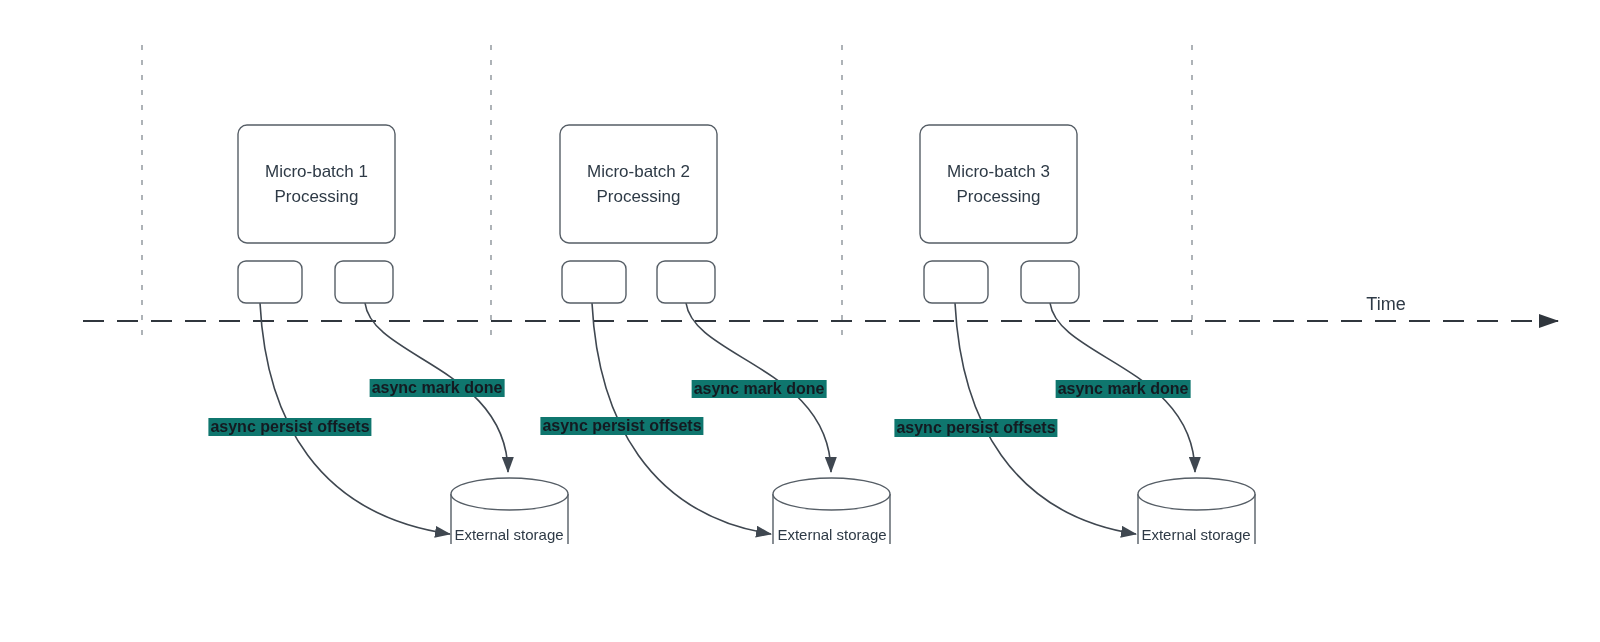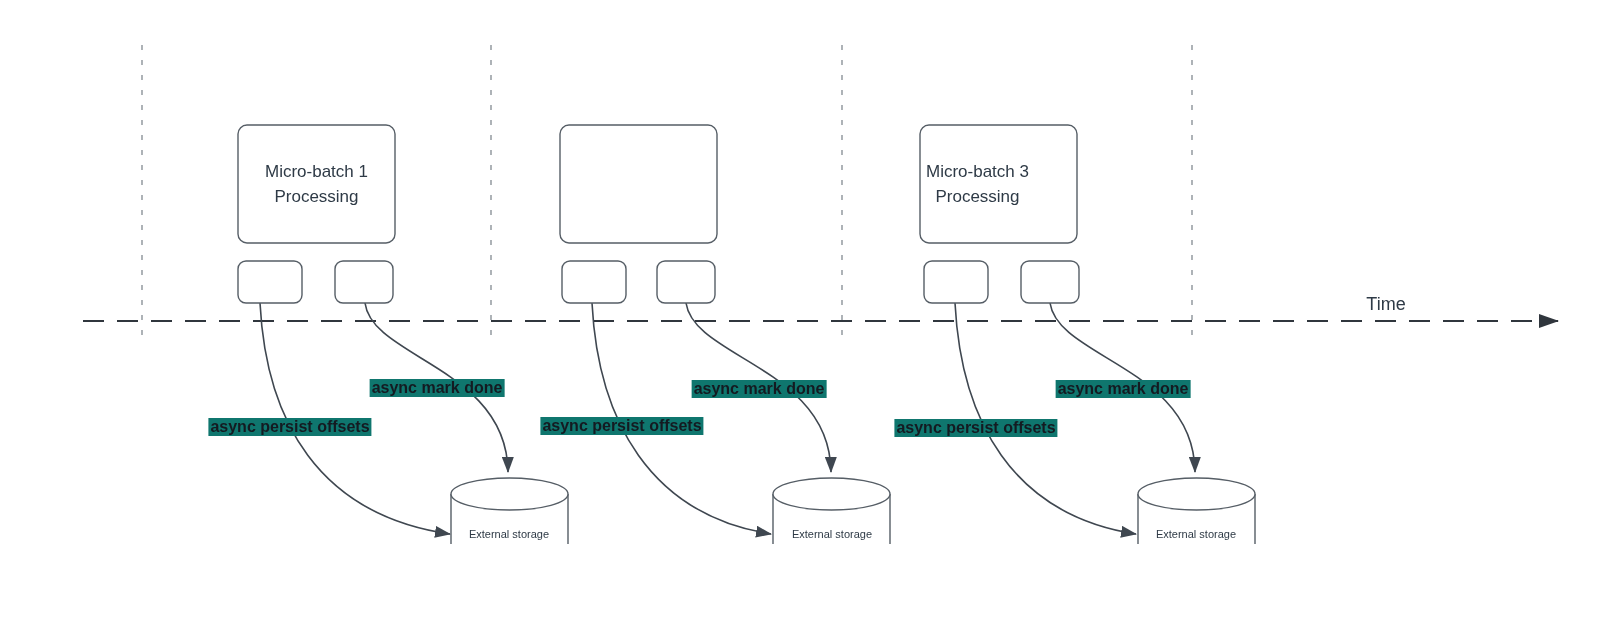--- a/index.html
+++ b/index.html
@@ -27,21 +27,21 @@
   .lbl{
     position:absolute;transform:translate(-50%,-50%);
     white-space:nowrap;
   }
   .async-label{
     font-weight:bold;font-size:16px;color:var(--c-label_text,#141a21);
     background:#0f766e;padding:0 2px;
   }
   .storage-label{
     position:absolute;width:110px;transform:translate(-50%,-50%);
-    text-align:center;font-size:11px;line-height:1.55;
+    text-align:center;font-size:15px;line-height:1.55;
     color:var(--c-text,#2e3a46);
   }
   .time-label{font-size:18px;color:var(--c-text,#2e3a46);}
 </style>
 </head>
 <body>
 
 <div class="stage">
 
   <svg width="1600" height="642" viewBox="0 0 1600 642">
@@ -82,21 +82,22 @@
     <rect x="920" y="125" width="157" height="118" rx="9" class="shape"></rect>
     <rect x="924" y="261" width="64" height="42" rx="8" class="shape"></rect>
     <rect x="1021" y="261" width="58" height="42" rx="8" class="shape"></rect>
     <path d="M1138,494 a58.5,16 0 0 1 117,0 v85 a58.5,16 0 0 1 -117,0 z" class="shape"></path>
     <path d="M1138,494 a58.5,16 0 0 0 117,0" fill="none" class="shape"></path>
   </svg>
 
   <div class="overlay">
 
     <div class="batch-title" style="left:238px;">Micro-batch 1 Processing</div>
-    <div class="batch-title" style="left:899px;">Micro-batch 3 Processing</div>
+    <div class="batch-title" style="left:560px;">Micro-batch 2 Processing</div>
+    <div class="batch-title" style="left:920px;">Micro-batch 3 Processing</div>
 
     <div class="lbl async-label" style="left:290px;top:427px;">async persist offsets</div>
     <div class="lbl async-label" style="left:437px;top:388px;">async mark done</div>
 
     <div class="lbl async-label" style="left:622px;top:426px;">async persist offsets</div>
     <div class="lbl async-label" style="left:759px;top:389px;">async mark done</div>
 
     <div class="lbl async-label" style="left:976px;top:428px;">async persist offsets</div>
     <div class="lbl async-label" style="left:1123px;top:389px;">async mark done</div>
 

